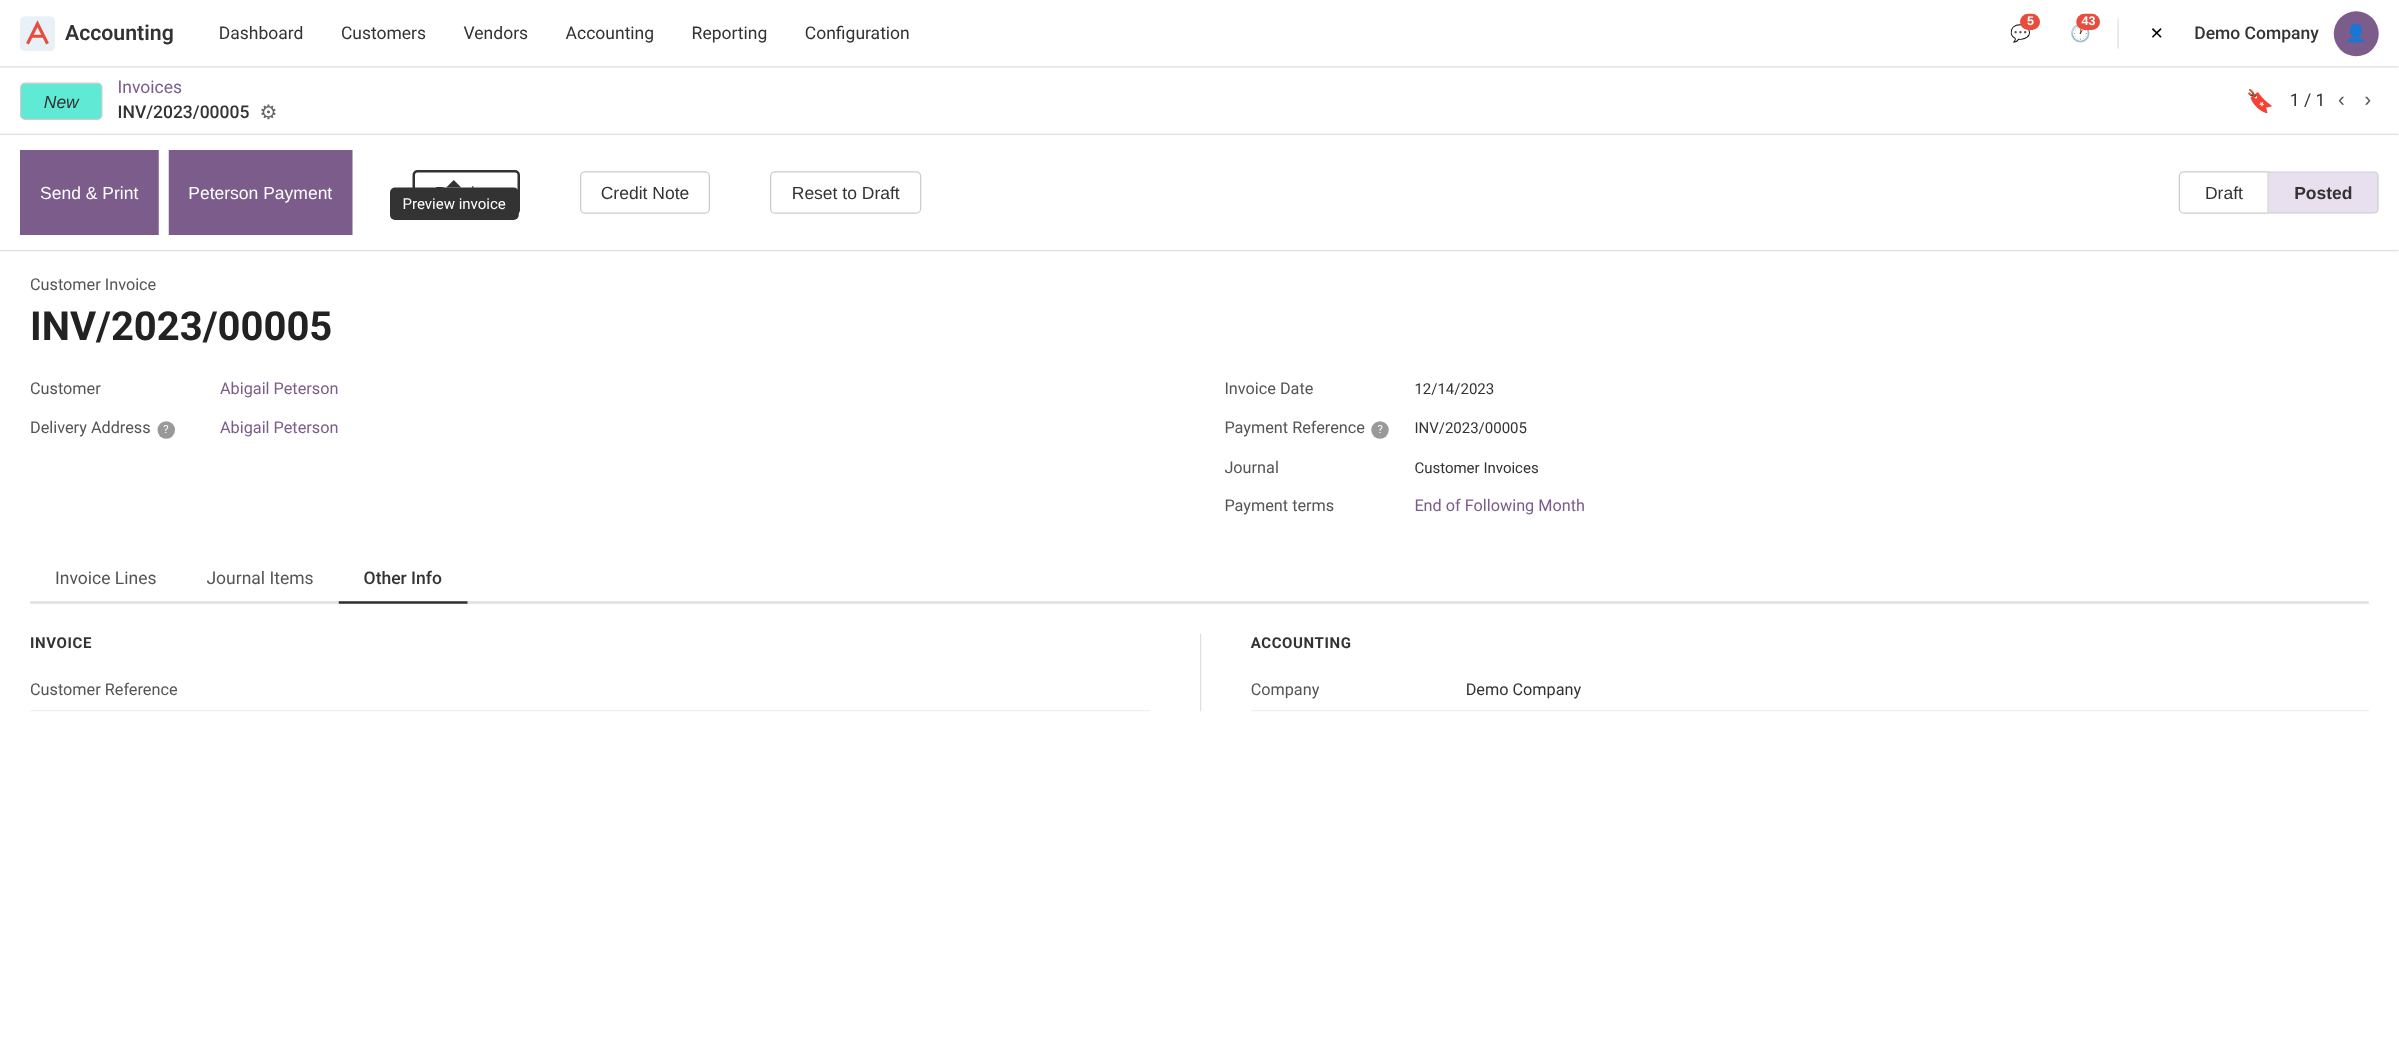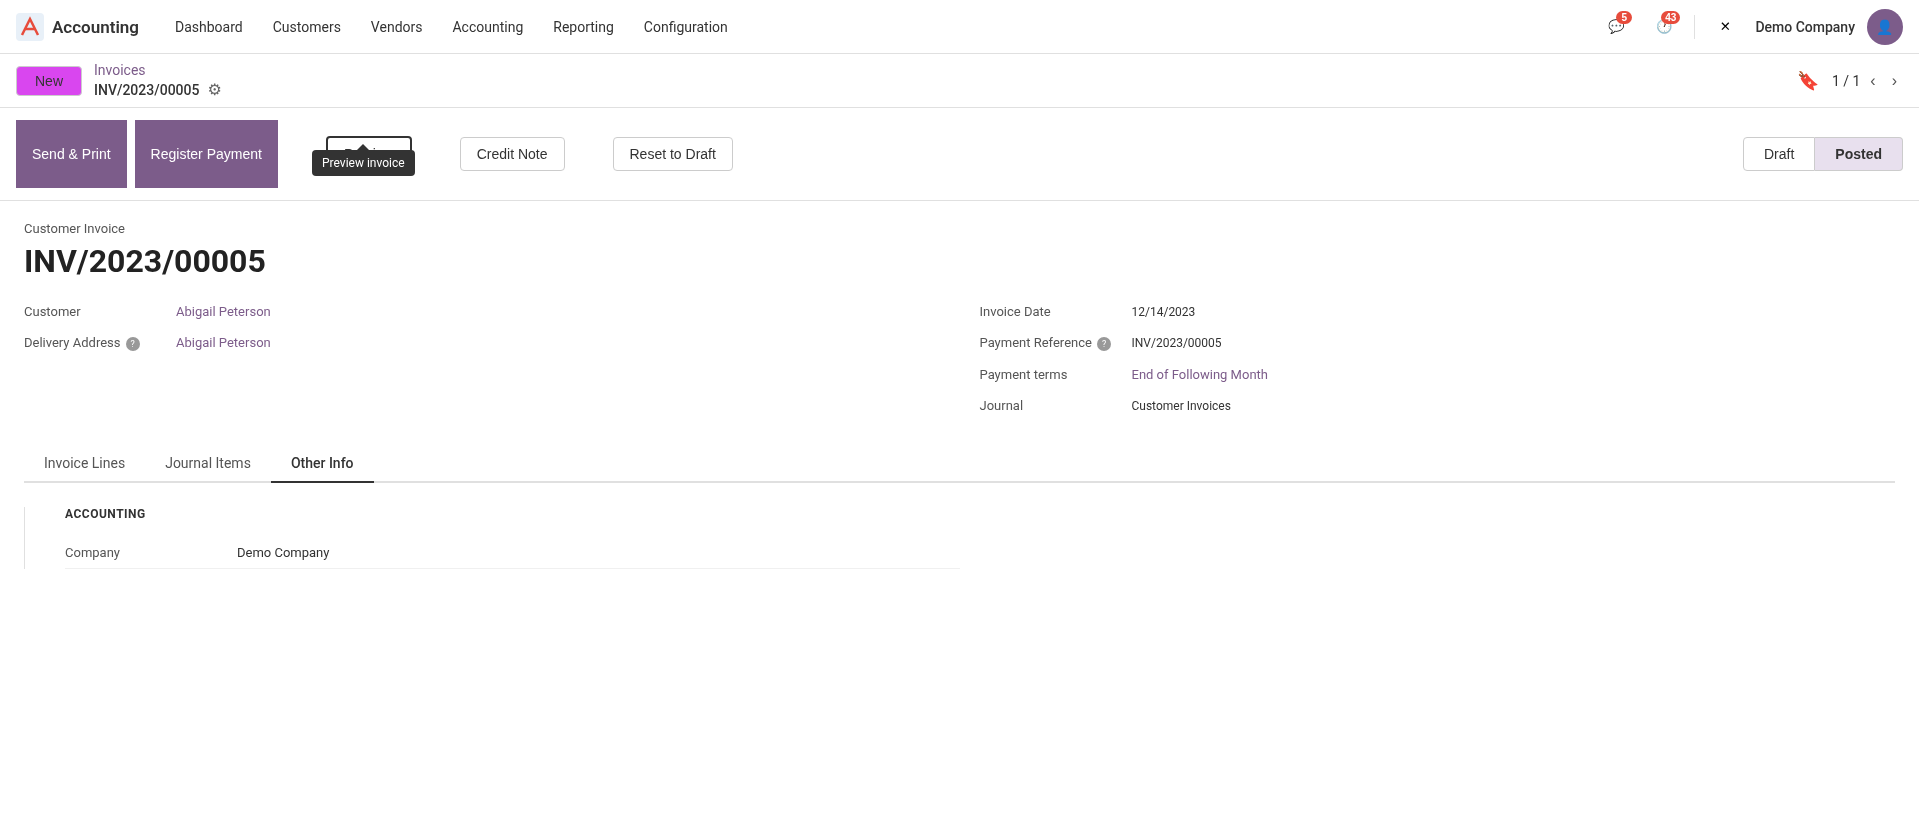--- a/index.html
+++ b/index.html
@@ -39,23 +39,23 @@
       overflow: hidden;
     }
 
     
     .record-nav {
       display: flex; align-items: center; height: 54px;
       padding: 0 16px; border-bottom: 1px solid #e0e0e0;
       gap: 12px;
     }
     .new-btn {
-      background: #d946ef; border: 1px solid #ccc; color: #333;
+      background: #5eead4; border: 1px solid #ccc; color: #333;
       padding: 6px 18px; border-radius: 4px; cursor: pointer;
-      font-size: 14px; font-weight: 500;
+      font-size: 14px; font-weight: 500; font-style: italic;
     }
     .breadcrumb-link { color: #7c5c8a; font-size: 14px; cursor: pointer; text-decoration: none; }
     .record-id { font-size: 14px; color: #333; font-weight: 500; }
     .gear-icon { font-size: 16px; color: #666; cursor: pointer; margin-left: 4px; }
     .record-pager { display: flex; align-items: center; gap: 4px; margin-left: auto; }
     .pager-info { font-size: 14px; color: #333; }
     .pager-btn {
       background: none; border: none; cursor: pointer; padding: 4px 6px;
       font-size: 16px; color: #555; border-radius: 4px;
     }
@@ -189,21 +189,21 @@
   <div class="record-pager">
     <span class="bookmark-icon">🔖</span>
     <span class="pager-info">1 / 1</span>
     <button class="pager-btn">‹</button>
     <button class="pager-btn">›</button>
   </div>
 </div>
 
 <div class="action-bar">
   <button class="btn-purple">Send &amp; Print</button>
-  <button class="btn-purple">Register Payment</button>
+  <button class="btn-purple">Peterson Payment</button>
   <button class="btn-outline active-preview">Preview</button>
   <button class="btn-outline">Credit Note</button>
   <button class="btn-outline">Reset to Draft</button>
 
   <div class="tooltip-box">
     <span>Preview invoice</span>
   </div>
 
   <div class="status-bar">
     <button class="status-btn draft">Draft</button>
@@ -237,39 +237,46 @@
         <span class="form-value-plain">12/14/2023</span>
       </div>
       <div class="form-row">
         <span class="form-label">
           <span>Payment Reference</span>
           <span class="help-icon">?</span>
         </span>
         <span class="form-value-plain">INV/2023/00005</span>
       </div>
       <div class="form-row">
+        <span class="form-label">Journal</span>
+        <span class="form-value-plain">Customer Invoices</span>
+      </div>
+      <div class="form-row">
         <span class="form-label">Payment terms</span>
         <span class="form-value-link">End of Following Month</span>
-      </div>
-      <div class="form-row">
-        <span class="form-label">Journal</span>
-        <span class="form-value-plain">Customer Invoices</span>
       </div>
     </div>
   </div>
 
   <div class="tabs">
     <div class="tab">Invoice Lines</div>
     <div class="tab">Journal Items</div>
     <div class="tab active">Other Info</div>
   </div>
 
   <div class="tab-content">
     <div class="section-grid">
 
+      <div class="section-col">
+        <div class="section-title">INVOICE</div>
+        <div class="field-row">
+          <span class="field-label">Customer Reference</span>
+          <span class="field-value"></span>
+        </div>
+      </div>
 
       <div class="section-col">
         <div class="section-title">ACCOUNTING</div>
         <div class="field-row">
           <span class="field-label">Company</span>
           <span class="field-value">Demo Company</span>
         </div>
       </div>
     </div>
   </div>

